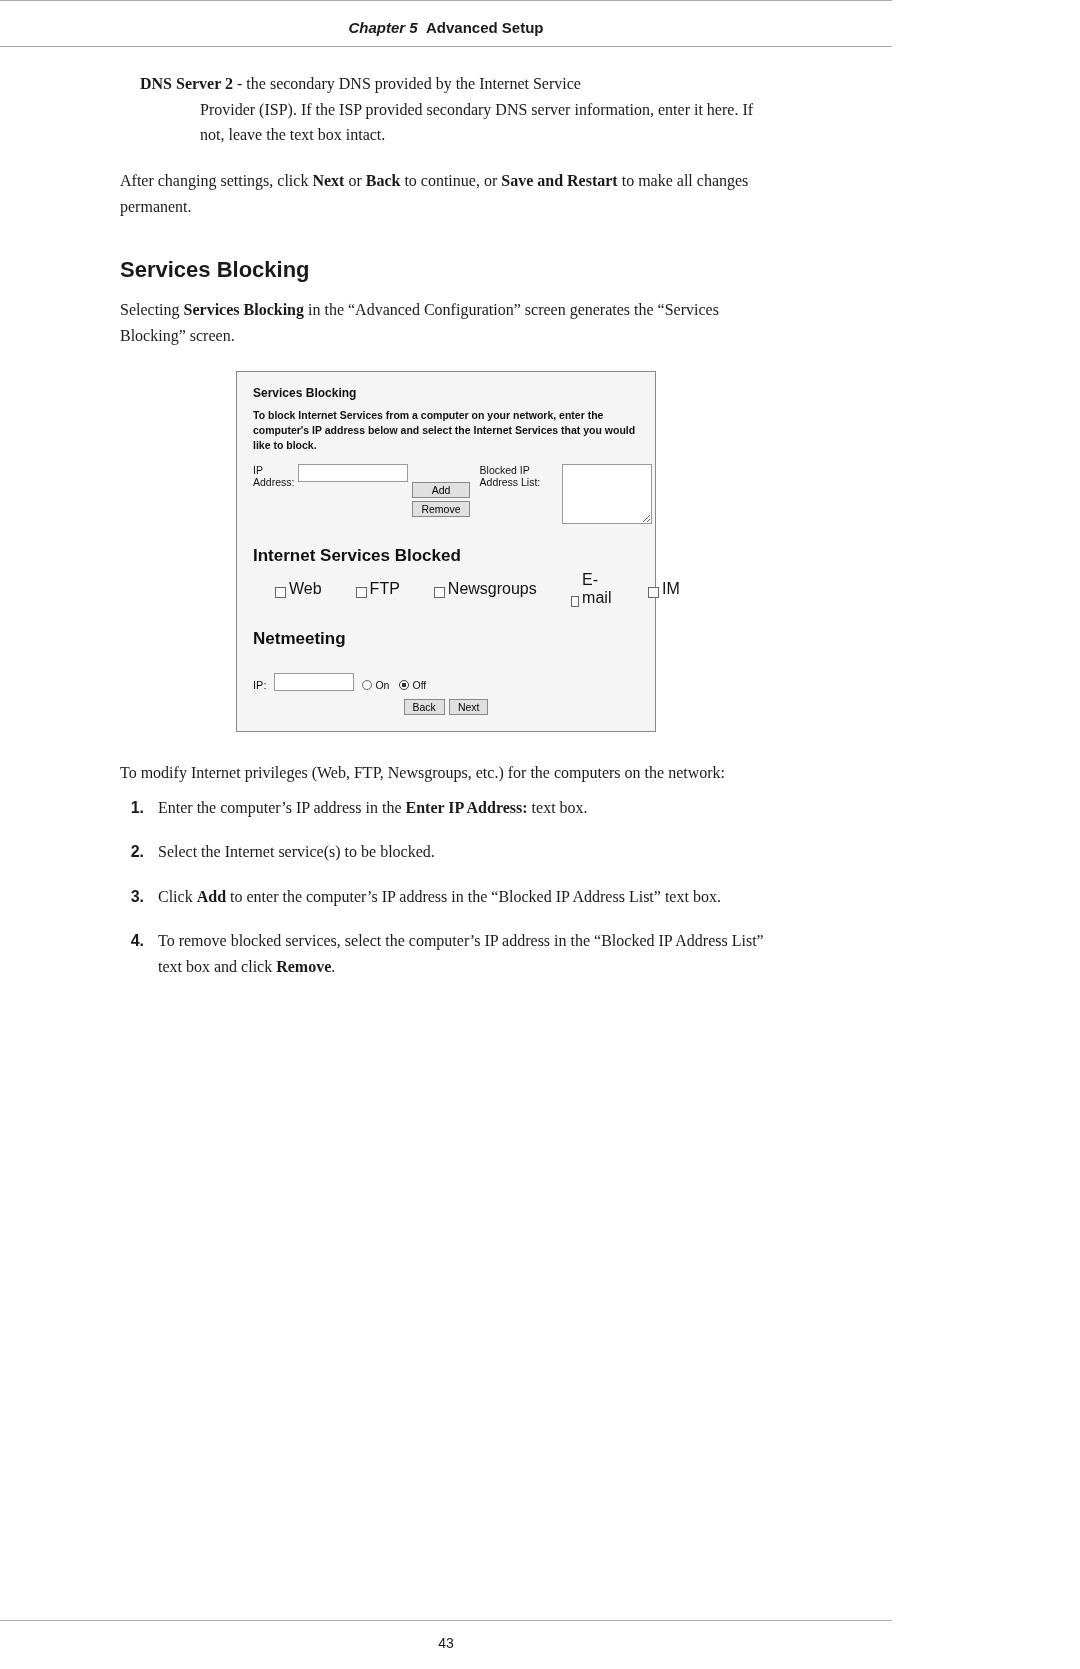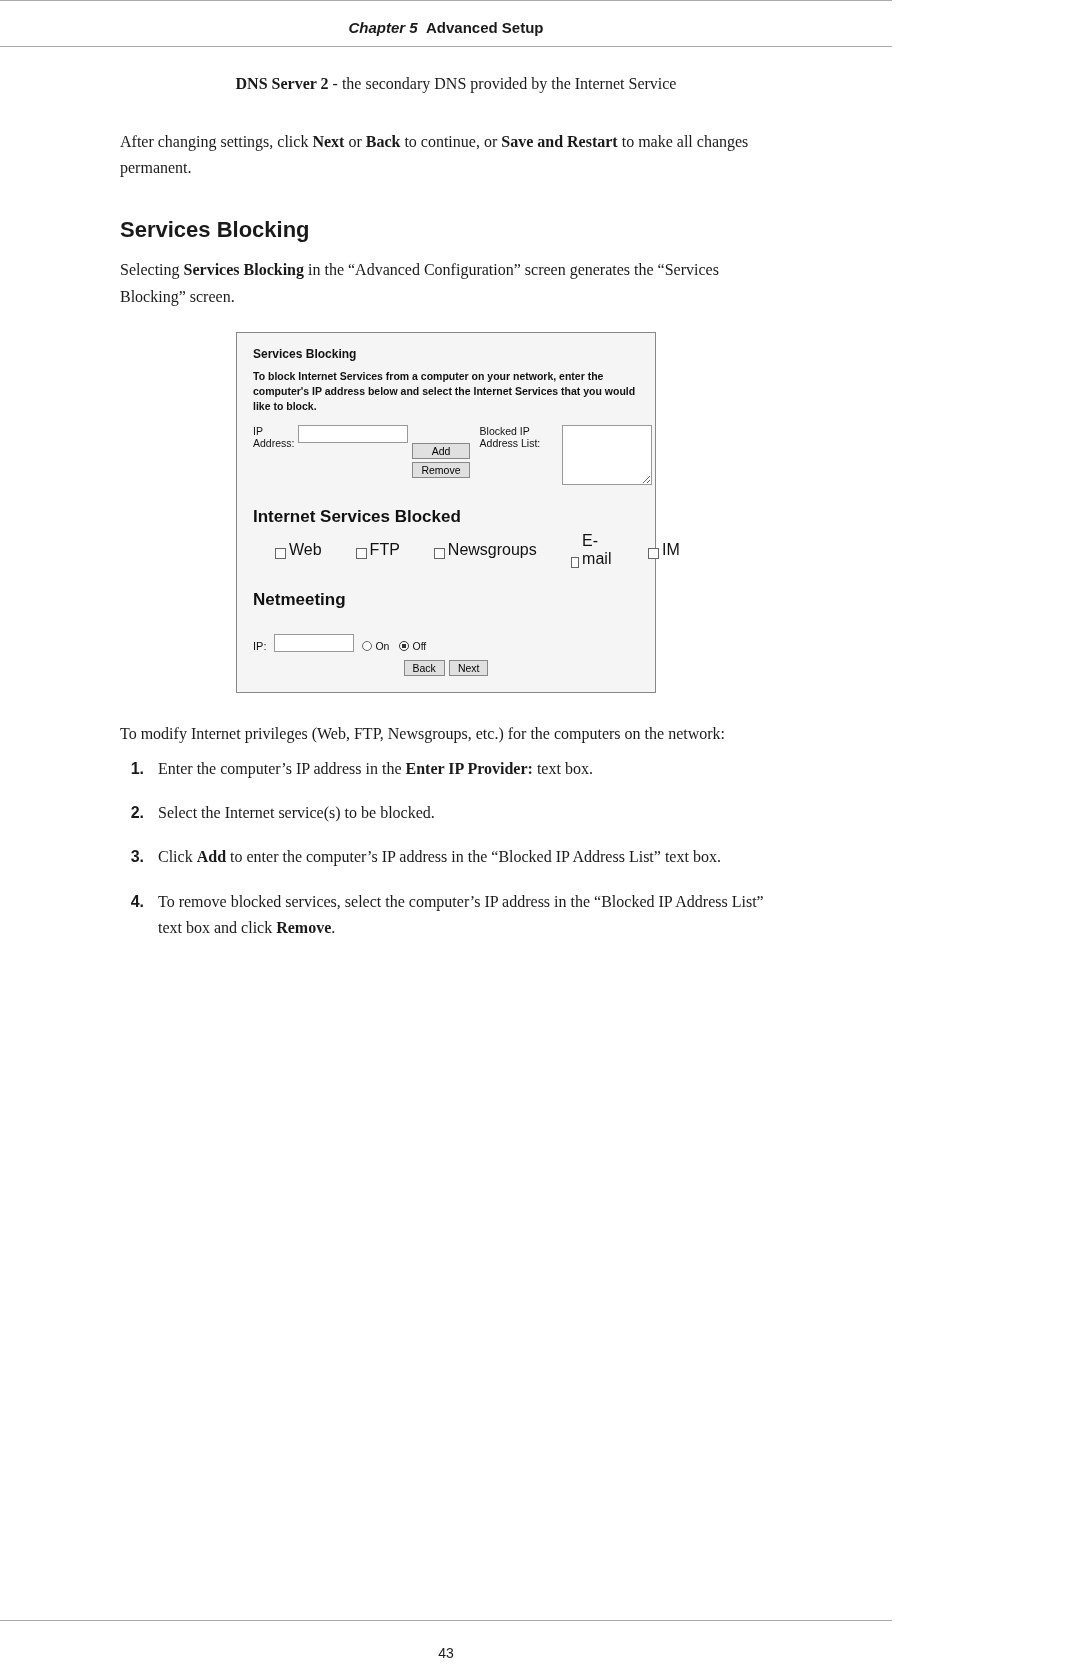--- a/index.html
+++ b/index.html
@@ -57,23 +57,22 @@
     .chapter-header .chapter-title {
       font-weight: bold;
       font-style: normal;
     }
 
     .content-area {
       padding: 24px 120px 80px 120px;
     }
 
     .dns-block {
-      margin-bottom: 32px;
+      margin-bottom: 20px;
       padding-left: 20px;
-      text-align: center;
     }
 
     .dns-block p {
       line-height: 1.6;
     }
 
     .dns-indent {
       padding-left: 60px;
       display: block;
     }
@@ -278,21 +277,21 @@
       min-width: 24px;
       text-align: right;
     }
 
     .list-content {
       flex: 1;
     }
 
     .page-number {
       position: absolute;
-      bottom: 8px;
+      bottom: 18px;
       left: 0;
       width: 100%;
       text-align: center;
       font-family: Arial, Helvetica, sans-serif;
       font-size: 14px;
     }
 
     b, strong {
       font-weight: bold;
     }
@@ -309,20 +308,21 @@
   </div>
 
   <hr class="top-rule">
 
   <div class="content-area">
 
     <div class="dns-block">
       <p>
         <strong>DNS Server 2</strong>
         <span> - the secondary DNS provided by the Internet Service</span>
+        <span class="dns-indent">Provider (ISP). If the ISP provided secondary DNS server infor­mation, enter it here. If not, leave the text box intact.</span>
       </p>
     </div>
 
     <p class="after-settings">
       After changing settings, click <strong>Next</strong> or <strong>Back</strong> to continue, or <strong>Save and Restart</strong> to make all changes permanent.
     </p>
 
     <h2 class="section-heading">Services Blocking</h2>
 
     <p class="intro-para">
@@ -398,21 +398,21 @@
         </div>
 
       </div>
     </div>
 
     <p class="body-para">To modify Internet privileges (Web, FTP, Newsgroups, etc.) for the computers on the network:</p>
 
     <ol class="ordered-list">
       <li>
         <span class="list-num">1.</span>
-        <span class="list-content">Enter the computer’s IP address in the <strong>Enter IP Provider:</strong> text box.</span>
+        <span class="list-content">Enter the computer’s IP address in the <strong>Enter IP Address:</strong> text box.</span>
       </li>
       <li>
         <span class="list-num">2.</span>
         <span class="list-content">Select the Internet service(s) to be blocked.</span>
       </li>
       <li>
         <span class="list-num">3.</span>
         <span class="list-content">Click <strong>Add</strong> to enter the computer’s IP address in the “Blocked IP Address List” text box.</span>
       </li>
       <li>

